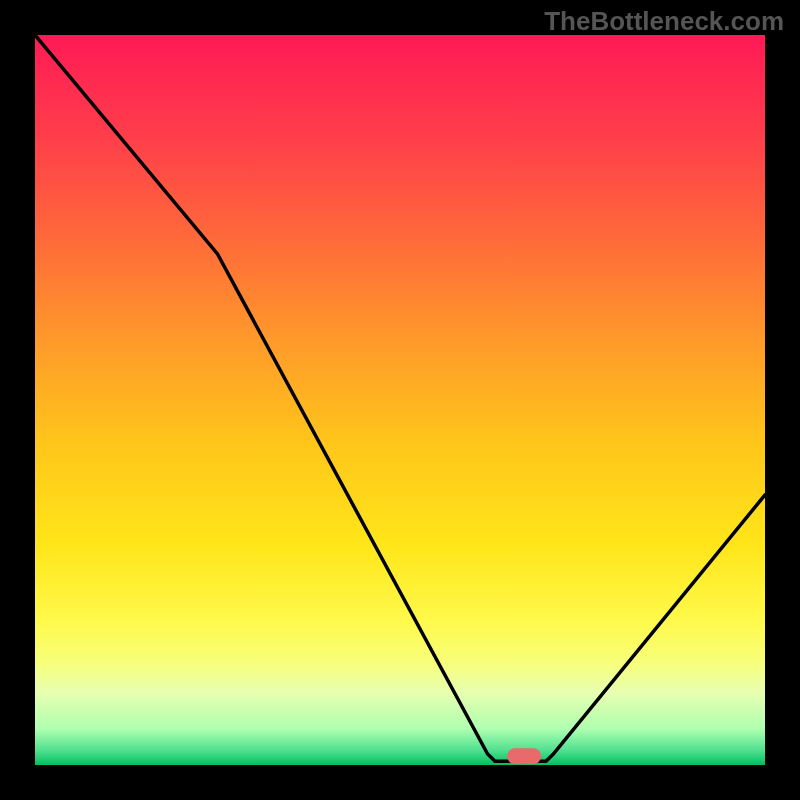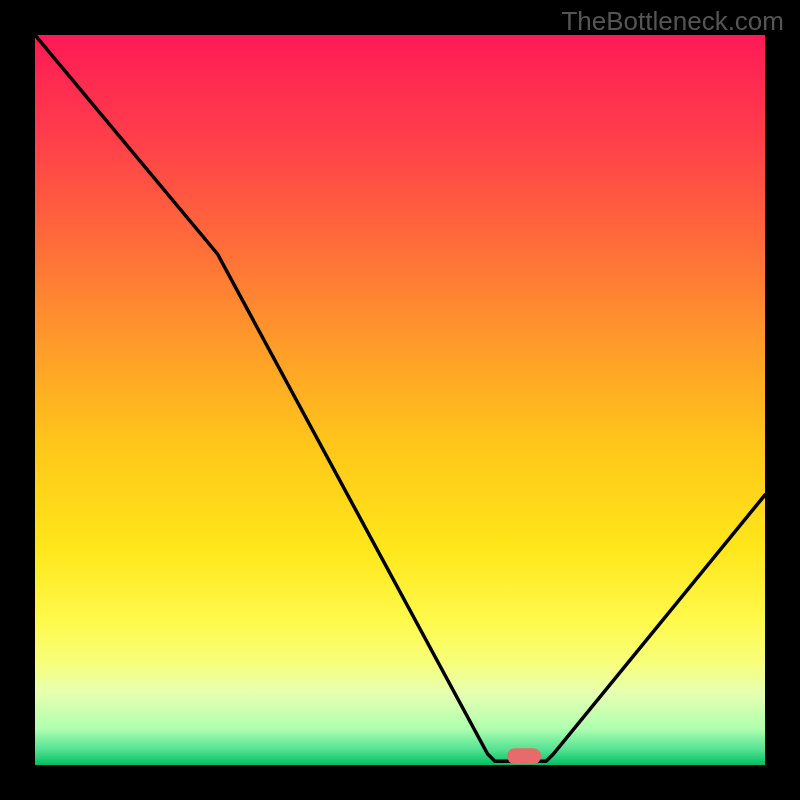--- a/index.html
+++ b/index.html
@@ -11,21 +11,21 @@
     position: relative;
     overflow: hidden;
   }
   .watermark {
     position: absolute;
     top: 6px;
     right: 16px;
     color: #555;
     font-family: Arial, Helvetica, sans-serif;
     font-size: 26px;
-    font-weight: 400;
+    font-weight: 700;
     z-index: 10;
   }
   .frame {
     position: absolute;
     top: 35px;
     left: 35px;
     width: 730px;
     height: 730px;
     background: #000;
   }

